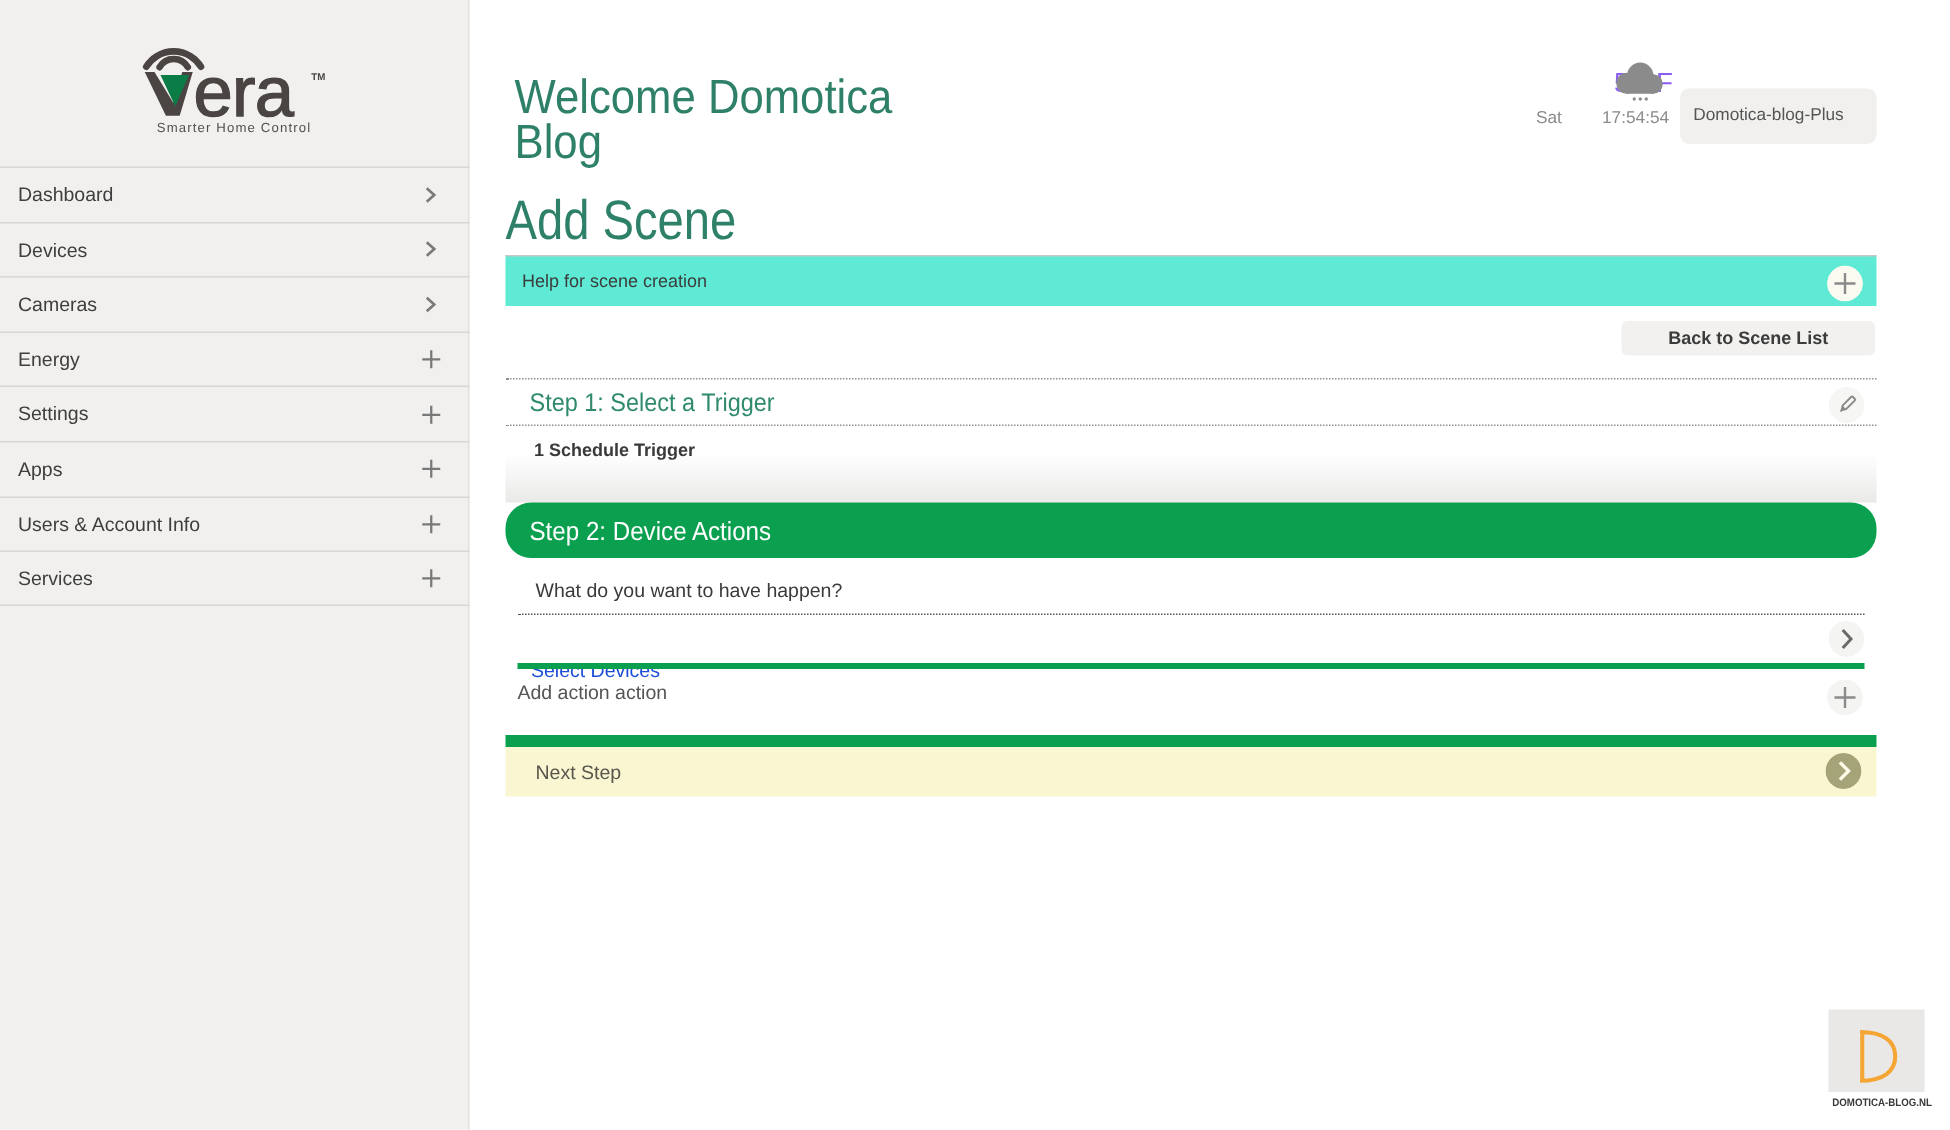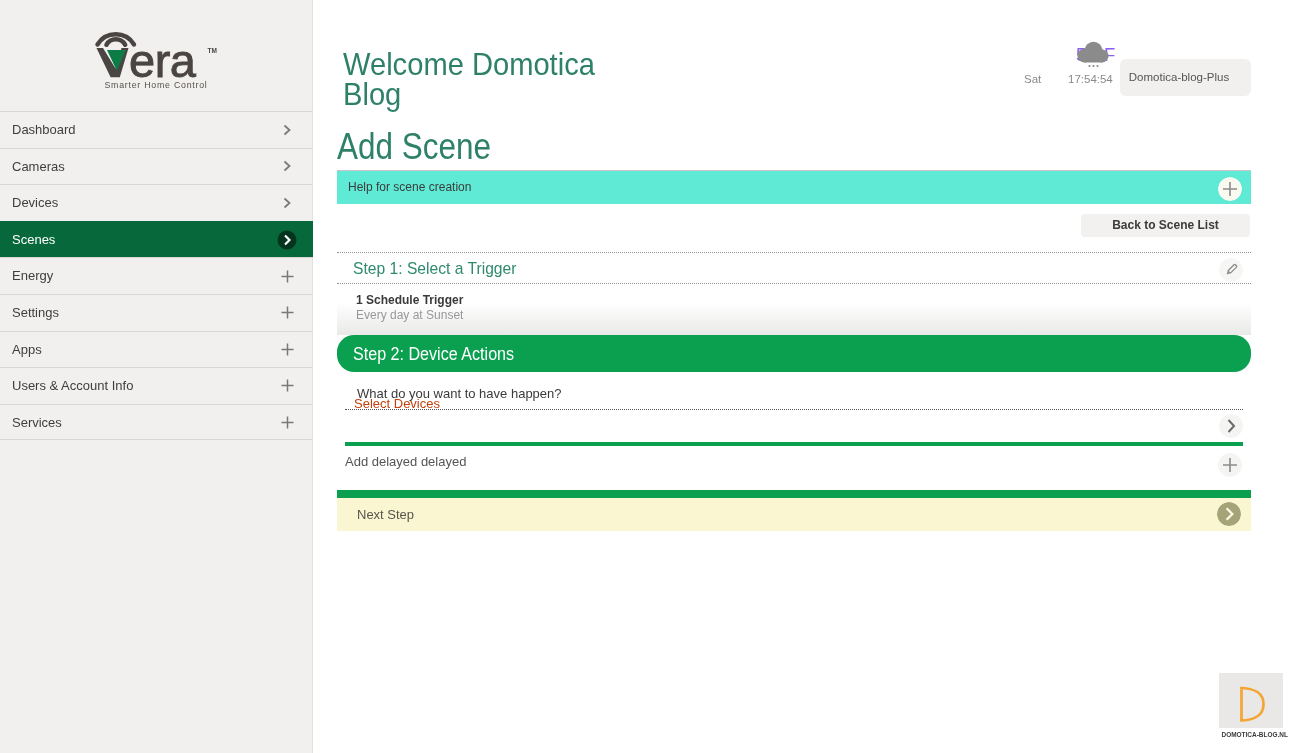--- a/index.html
+++ b/index.html
@@ -31,21 +31,21 @@
   font-size:17px; color:#2f8a6e; line-height:31px; padding-left:16px; }
 .trigblock { position:absolute; left:337px; top:285px; width:914px; height:50px;
   background:linear-gradient(#ffffff 35%,#e9e9e8 100%); padding:8px 0 0 19px; }
 .trigblock .t1 { font-size:12px; font-weight:bold; color:#3a3a3a; }
 .trigblock .t2 { font-size:12px; color:#989898; margin-top:1px; }
 .step2 { position:absolute; left:337px; top:335px; width:914px; height:37px;
   background:#0ba04f; color:#fff; font-size:17.5px; line-height:39px; padding-left:16px;border-radius:17px; }
 .whattxt { position:absolute; left:357px; top:386px; font-size:13px; color:#3a3a3a; }
 .dot1 { position:absolute; left:345px; top:409px; width:898px; height:0;
   border-top:1px dotted #555; }
-.seldev { position:absolute; left:354px; top:396px; font-size:13px; color:#c2410c; }
+.seldev { position:absolute; left:354px; top:439px; font-size:13px; color:#1d4ed8; }
 .greenline { position:absolute; left:345px; top:442px; width:898px; height:4px;
   background:#0ba04f; }
 .adddelay { position:absolute; left:345px; top:454px; font-size:13px; color:#555; }
 .thickbar { position:absolute; left:337px; top:490px; width:914px; height:8px;
   background:#0ba04f; }
 .nextstep { position:absolute; left:337px; top:498px; width:914px; height:33px;
   background:#faf6d2; font-size:13px; color:#56564c; line-height:33px; padding-left:20px; }
 .hsc { display:inline-block; transform:scaleX(0.92); transform-origin:left center; }
 .wtemp { position:absolute; left:1076px; top:44px; font-size:18.5px; color:#8b5cf6; }
 .wday { position:absolute; left:1024px; top:73px; font-size:11.5px; color:#8a8a8a; }
@@ -73,34 +73,28 @@
     <text x="129" y="77" font-family="Liberation Sans" font-size="47" fill="#4a4542" stroke="#4a4542" stroke-width="0.9" letter-spacing="-0.5">era</text>
     <text x="207.5" y="53" font-family="Liberation Sans" font-size="6.5" font-weight="bold" fill="#4a4542">TM</text>
     <text x="156" y="88" text-anchor="middle" font-family="Liberation Sans" font-size="8.8" fill="#55504c" letter-spacing="0.75">Smarter Home Control</text>
   </svg>
   <div class="menu">
     <div class="mi">Dashboard<span class="ic">
           <svg width="8" height="12" viewBox="0 0 8 12">
             <polyline points="1.5,1.5 6.5,6 1.5,10.5" fill="none" stroke="#7a7a7a" stroke-width="1.8"></polyline>
           </svg>
         </span></div>
-    <div class="mi">Cameras<span class="ic">
-          <svg width="8" height="12" viewBox="0 0 8 12">
-            <polyline points="1.5,1.5 6.5,6 1.5,10.5" fill="none" stroke="#7a7a7a" stroke-width="1.8"></polyline>
-          </svg>
-        </span></div>
     <div class="mi">Devices<span class="ic">
           <svg width="8" height="12" viewBox="0 0 8 12">
             <polyline points="1.5,1.5 6.5,6 1.5,10.5" fill="none" stroke="#7a7a7a" stroke-width="1.8"></polyline>
           </svg>
         </span></div>
-    <div class="mi sel">Scenes<span class="ic">
-          <svg width="20" height="20" viewBox="0 0 20 20">
-            <circle cx="10" cy="10" r="9.5" fill="rgba(0,0,0,0.5)"></circle>
-            <polyline points="8,5.5 12.5,10 8,14.5" fill="none" stroke="#fff" stroke-width="2.2"></polyline>
+    <div class="mi">Cameras<span class="ic">
+          <svg width="8" height="12" viewBox="0 0 8 12">
+            <polyline points="1.5,1.5 6.5,6 1.5,10.5" fill="none" stroke="#7a7a7a" stroke-width="1.8"></polyline>
           </svg>
         </span></div>
     <div class="mi">Energy<span class="ic">
           <svg width="13" height="13" viewBox="0 0 13 13">
             <path d="M 6.5 0.5 V 12.5 M 0.5 6.5 H 12.5" stroke="#787878" stroke-width="1.5" fill="none"></path>
           </svg>
         </span></div>
     <div class="mi">Settings<span class="ic">
           <svg width="13" height="13" viewBox="0 0 13 13">
             <path d="M 6.5 0.5 V 12.5 M 0.5 6.5 H 12.5" stroke="#787878" stroke-width="1.5" fill="none"></path>
@@ -139,35 +133,34 @@
 <svg class="circ24" style="left:1219px; top:258px;" width="24" height="24" viewBox="0 0 24 24">
     <circle cx="12" cy="12" r="12" fill="#f6f6f5"></circle>
     <g transform="rotate(45 12 12)">
       <rect x="10.4" y="5.2" width="3.4" height="9.6" rx="0.9" fill="none" stroke="#8a8a8a" stroke-width="1.3"></rect>
       <path d="M 10.4 14.8 L 12.1 18.4 L 13.8 14.8 Z" fill="#8a8a8a"></path>
     </g>
   </svg>
 
 <div class="trigblock">
   <div class="t1">1 Schedule Trigger</div>
-  <div class="t2">Every day at Sunset</div>
 </div>
 
 <div class="step2"><span class="hsc">Step 2: Device Actions</span></div>
 
 <div class="whattxt">What do you want to have happen?</div>
 <div class="dot1"></div>
 <div class="seldev">Select Devices</div>
 <svg class="circ24" style="left:1219px; top:414px;" width="24" height="24" viewBox="0 0 24 24">
     <circle cx="12" cy="12" r="12" fill="#f4f4f3"></circle>
     <polyline points="9.5,6 15,12 9.5,18" fill="none" stroke="#6a6a6a" stroke-width="2"></polyline>
   </svg>
 <div class="greenline"></div>
 
-<div class="adddelay">Add delayed delayed</div>
+<div class="adddelay">Add action action</div>
 <svg class="circ24" style="left:1218px; top:453px;" width="24" height="24" viewBox="0 0 24 24">
     <circle cx="12" cy="12" r="12" fill="#f4f4f3"></circle>
     <path d="M 12 5 V 19 M 5 12 H 19" stroke="#8a8a8a" stroke-width="1.6"></path>
   </svg>
 
 <div class="thickbar"></div>
 <div class="nextstep">Next Step</div>
 <svg class="circ24" style="left:1217px; top:502px;" width="25" height="25" viewBox="0 0 25 25">
     <circle cx="12.5" cy="12.5" r="12.5" fill="#a5a478"></circle>
     <polyline points="10,6.5 16,12.5 10,18.5" fill="none" stroke="#fdfbe8" stroke-width="2.4"></polyline>

